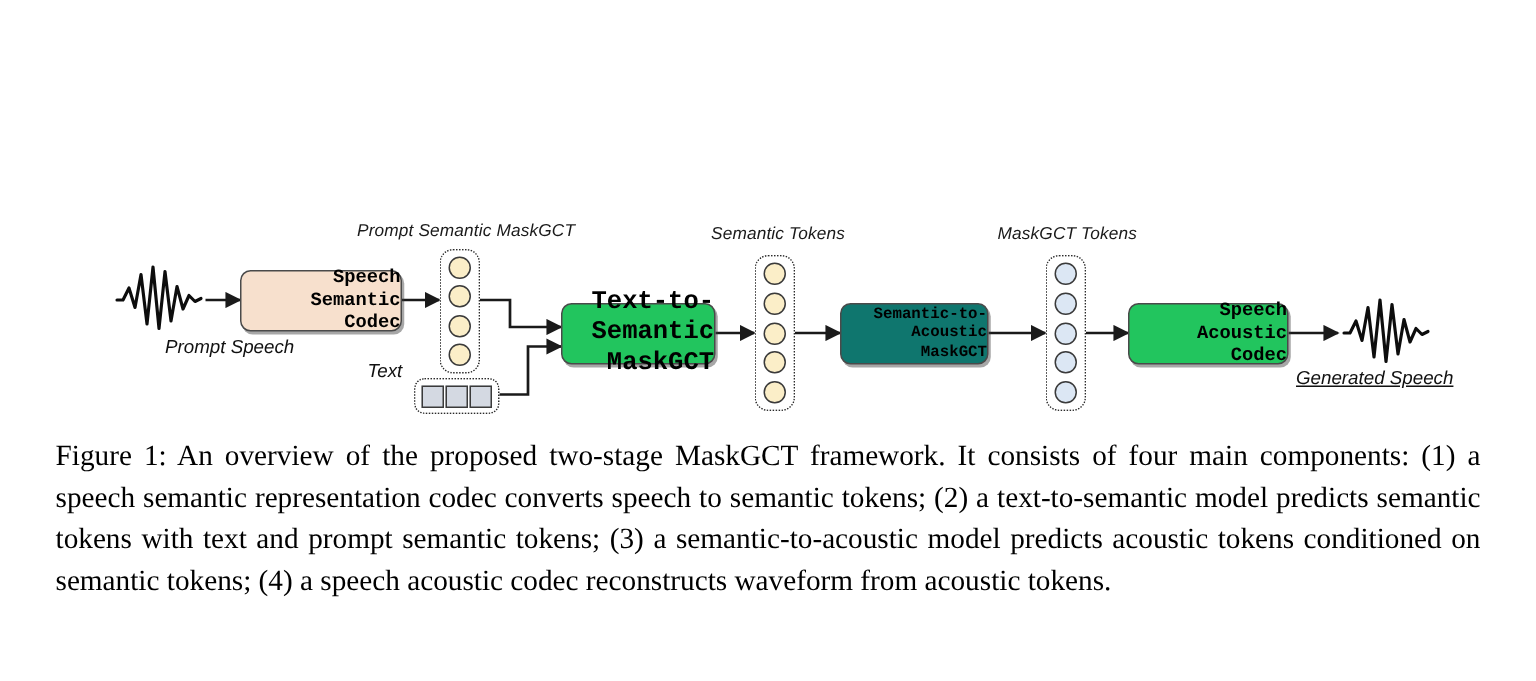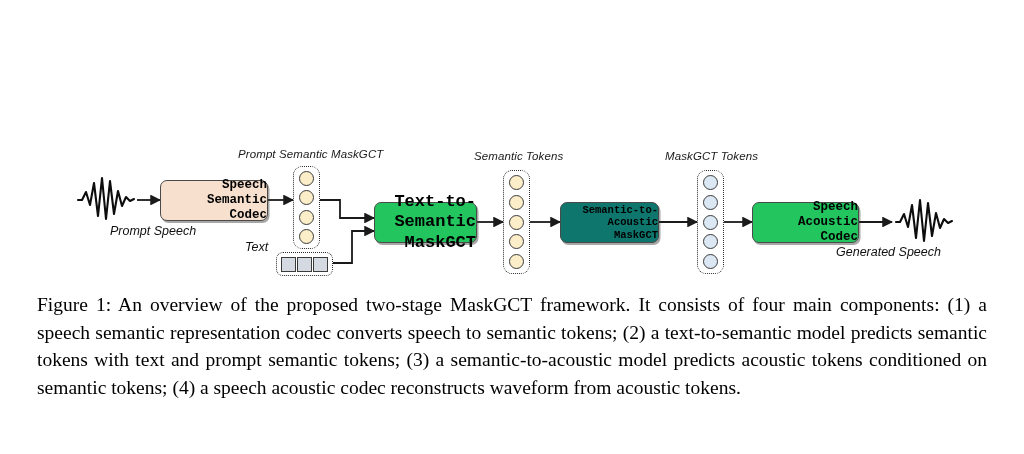--- a/index.html
+++ b/index.html
@@ -169,21 +169,21 @@
   </svg>
 
   <div class="tok-label" style="left:238px; top:148px;">Prompt Semantic MaskGCT</div>
 
   <div class="tok-label" style="left:474px; top:150px;">Semantic Tokens</div>
 
   <div class="tok-label" style="left:665px; top:150px;">MaskGCT Tokens</div>
 
   <div class="wave-label" style="left:66px; top:224px;margin-left:44px;">Prompt Speech</div>
 
-  <div class="wave-label" style="left:836px; top:245px;">Generated Speech</div>
+  <div class="wave-label" style="left:864px; top:245px;text-decoration:underline;">Generated Speech</div>
 
   <div class="text-label" style="left:245px; top:240px;text-align:center;">Text</div>
 
   <div class="pbox" style="left:160px; top:180px; width:108px; height:41px; background:#f7e0cd; font-size:12.5px;">
     <div>
       <span>Speech Semantic</span>
       <span>Codec</span>
     </div>
   </div>
 

